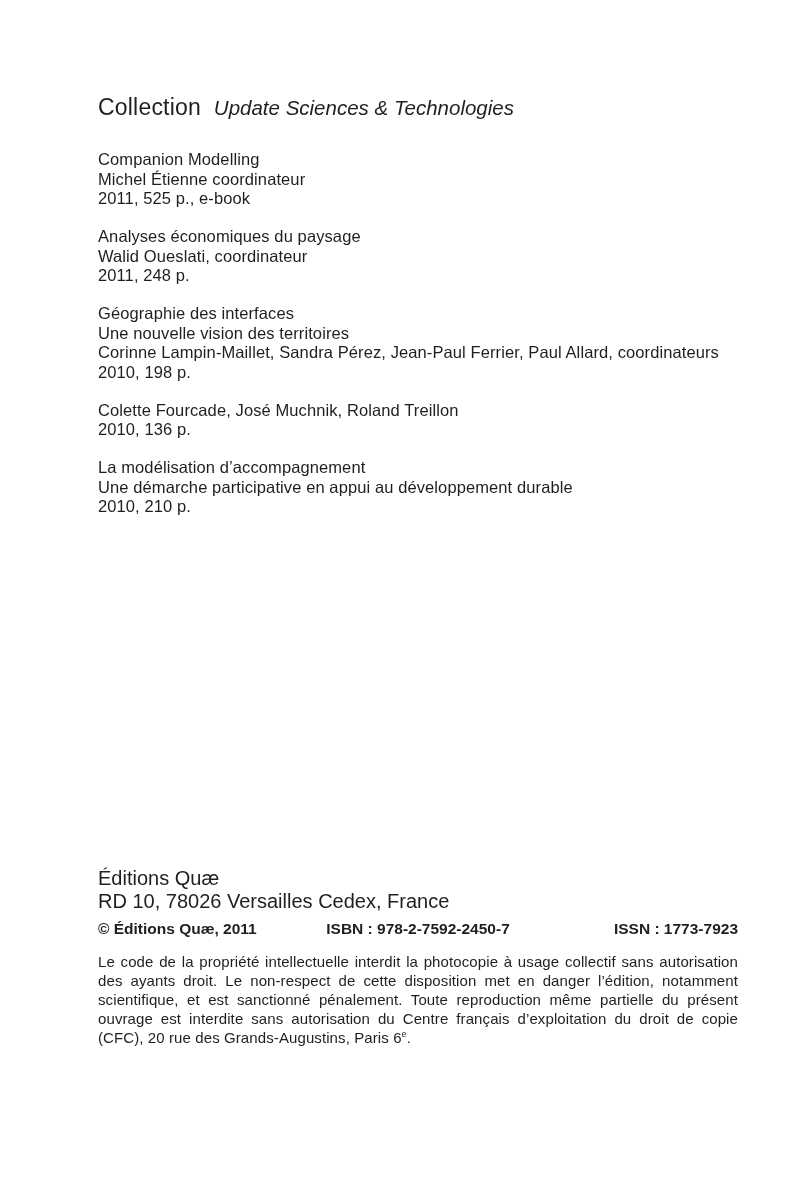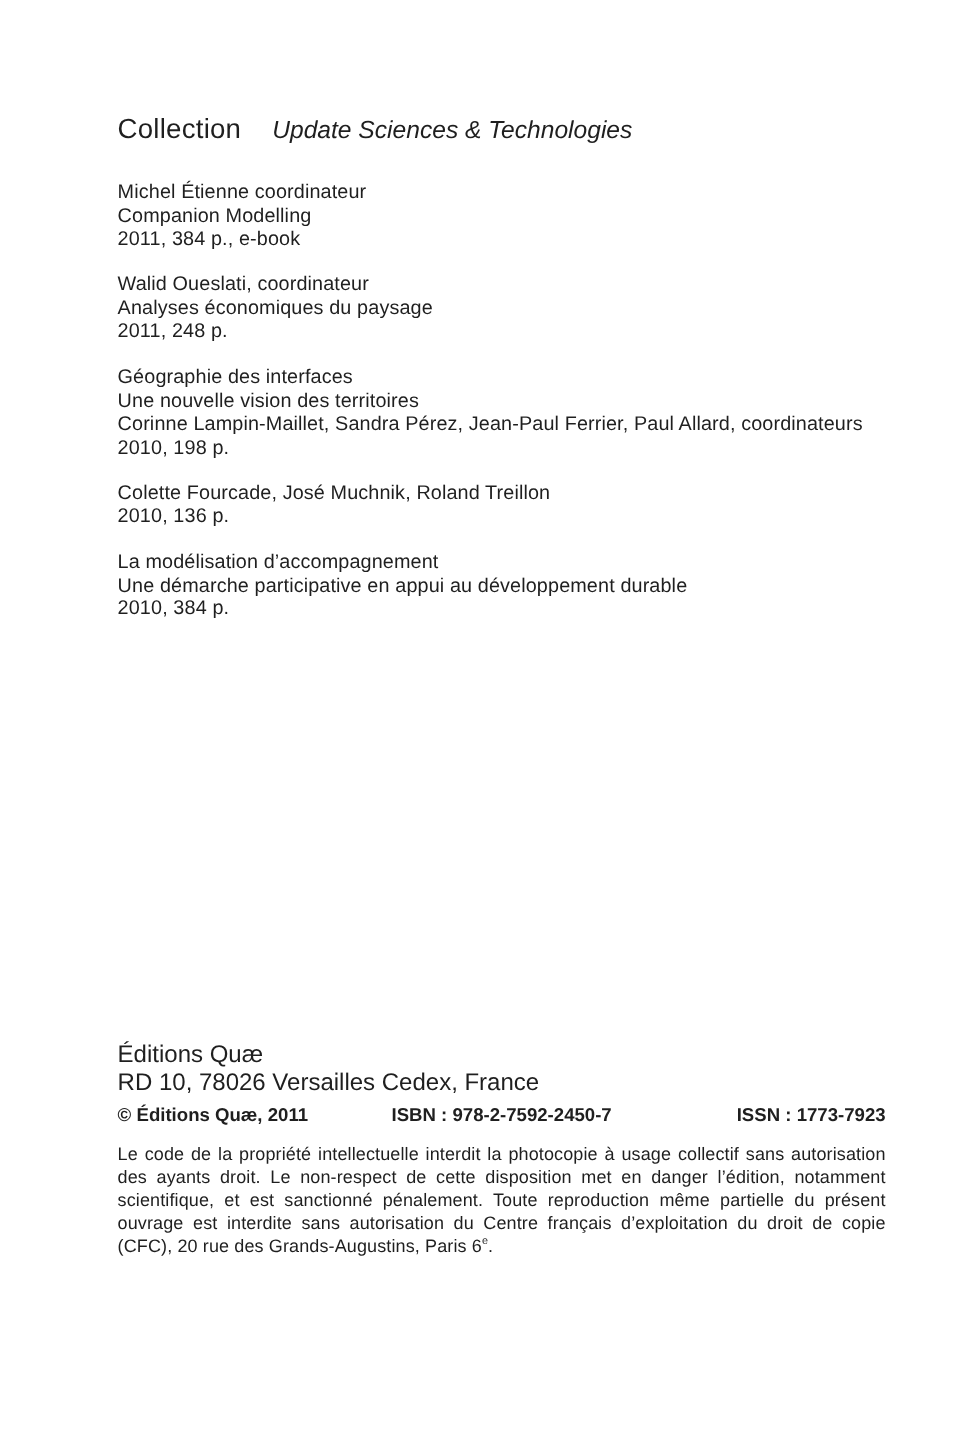--- a/index.html
+++ b/index.html
@@ -31,21 +31,21 @@
     margin-bottom: 31px;
     white-space: nowrap;
   }
   .series-label {
     font-size: 23px;
     letter-spacing: 0.2px;
   }
   .series-name {
     font-style: italic;
     font-size: 20.5px;
-    margin-left: 20px;
+    margin-left: 7px;
   }
   
   .book-entry {
     font-size: 16.5px;
     line-height: 19.5px;
     margin-bottom: 18.5px;
     letter-spacing: 0.1px;
   }
   
   .publisher {
@@ -85,43 +85,43 @@
 <div class="page">
   <div class="content">
 
     <div class="series-header">
       <span class="series-label">Collection</span>
       <span class="series-name">Update Sciences &amp; Technologies</span>
     </div>
 
     <div>
         <div class="book-entry">
+          <div>Companion Modelling</div>
           <div>Michel Étienne coordinateur</div>
-          <div>Companion Modelling</div>
-          <div>2011, 384 p., e-book</div>
+          <div>2011, 525 p., e-book</div>
         </div>
         <div class="book-entry">
+          <div>Analyses économiques du paysage</div>
           <div>Walid Oueslati, coordinateur</div>
-          <div>Analyses économiques du paysage</div>
           <div>2011, 248 p.</div>
         </div>
         <div class="book-entry">
           <div>Géographie des interfaces</div>
           <div>Une nouvelle vision des territoires</div>
           <div>Corinne Lampin-Maillet, Sandra Pérez, Jean-Paul Ferrier, Paul Allard, coordinateurs</div>
           <div>2010, 198 p.</div>
         </div>
         <div class="book-entry">
           <div>Colette Fourcade, José Muchnik, Roland Treillon</div>
           <div>2010, 136 p.</div>
         </div>
         <div class="book-entry">
           <div>La modélisation d’accompagnement</div>
           <div>Une démarche participative en appui au développement durable</div>
-          <div>2010, 384 p.</div>
+          <div>2010, 210 p.</div>
         </div>
       </div>
 
     <div class="publisher">
       <div>Éditions Quæ</div>
       <div>RD 10, 78026 Versailles Cedex, France</div>
     </div>
 
     <div class="copyright-row">
       <span class="left">© Éditions Quæ, 2011</span>

